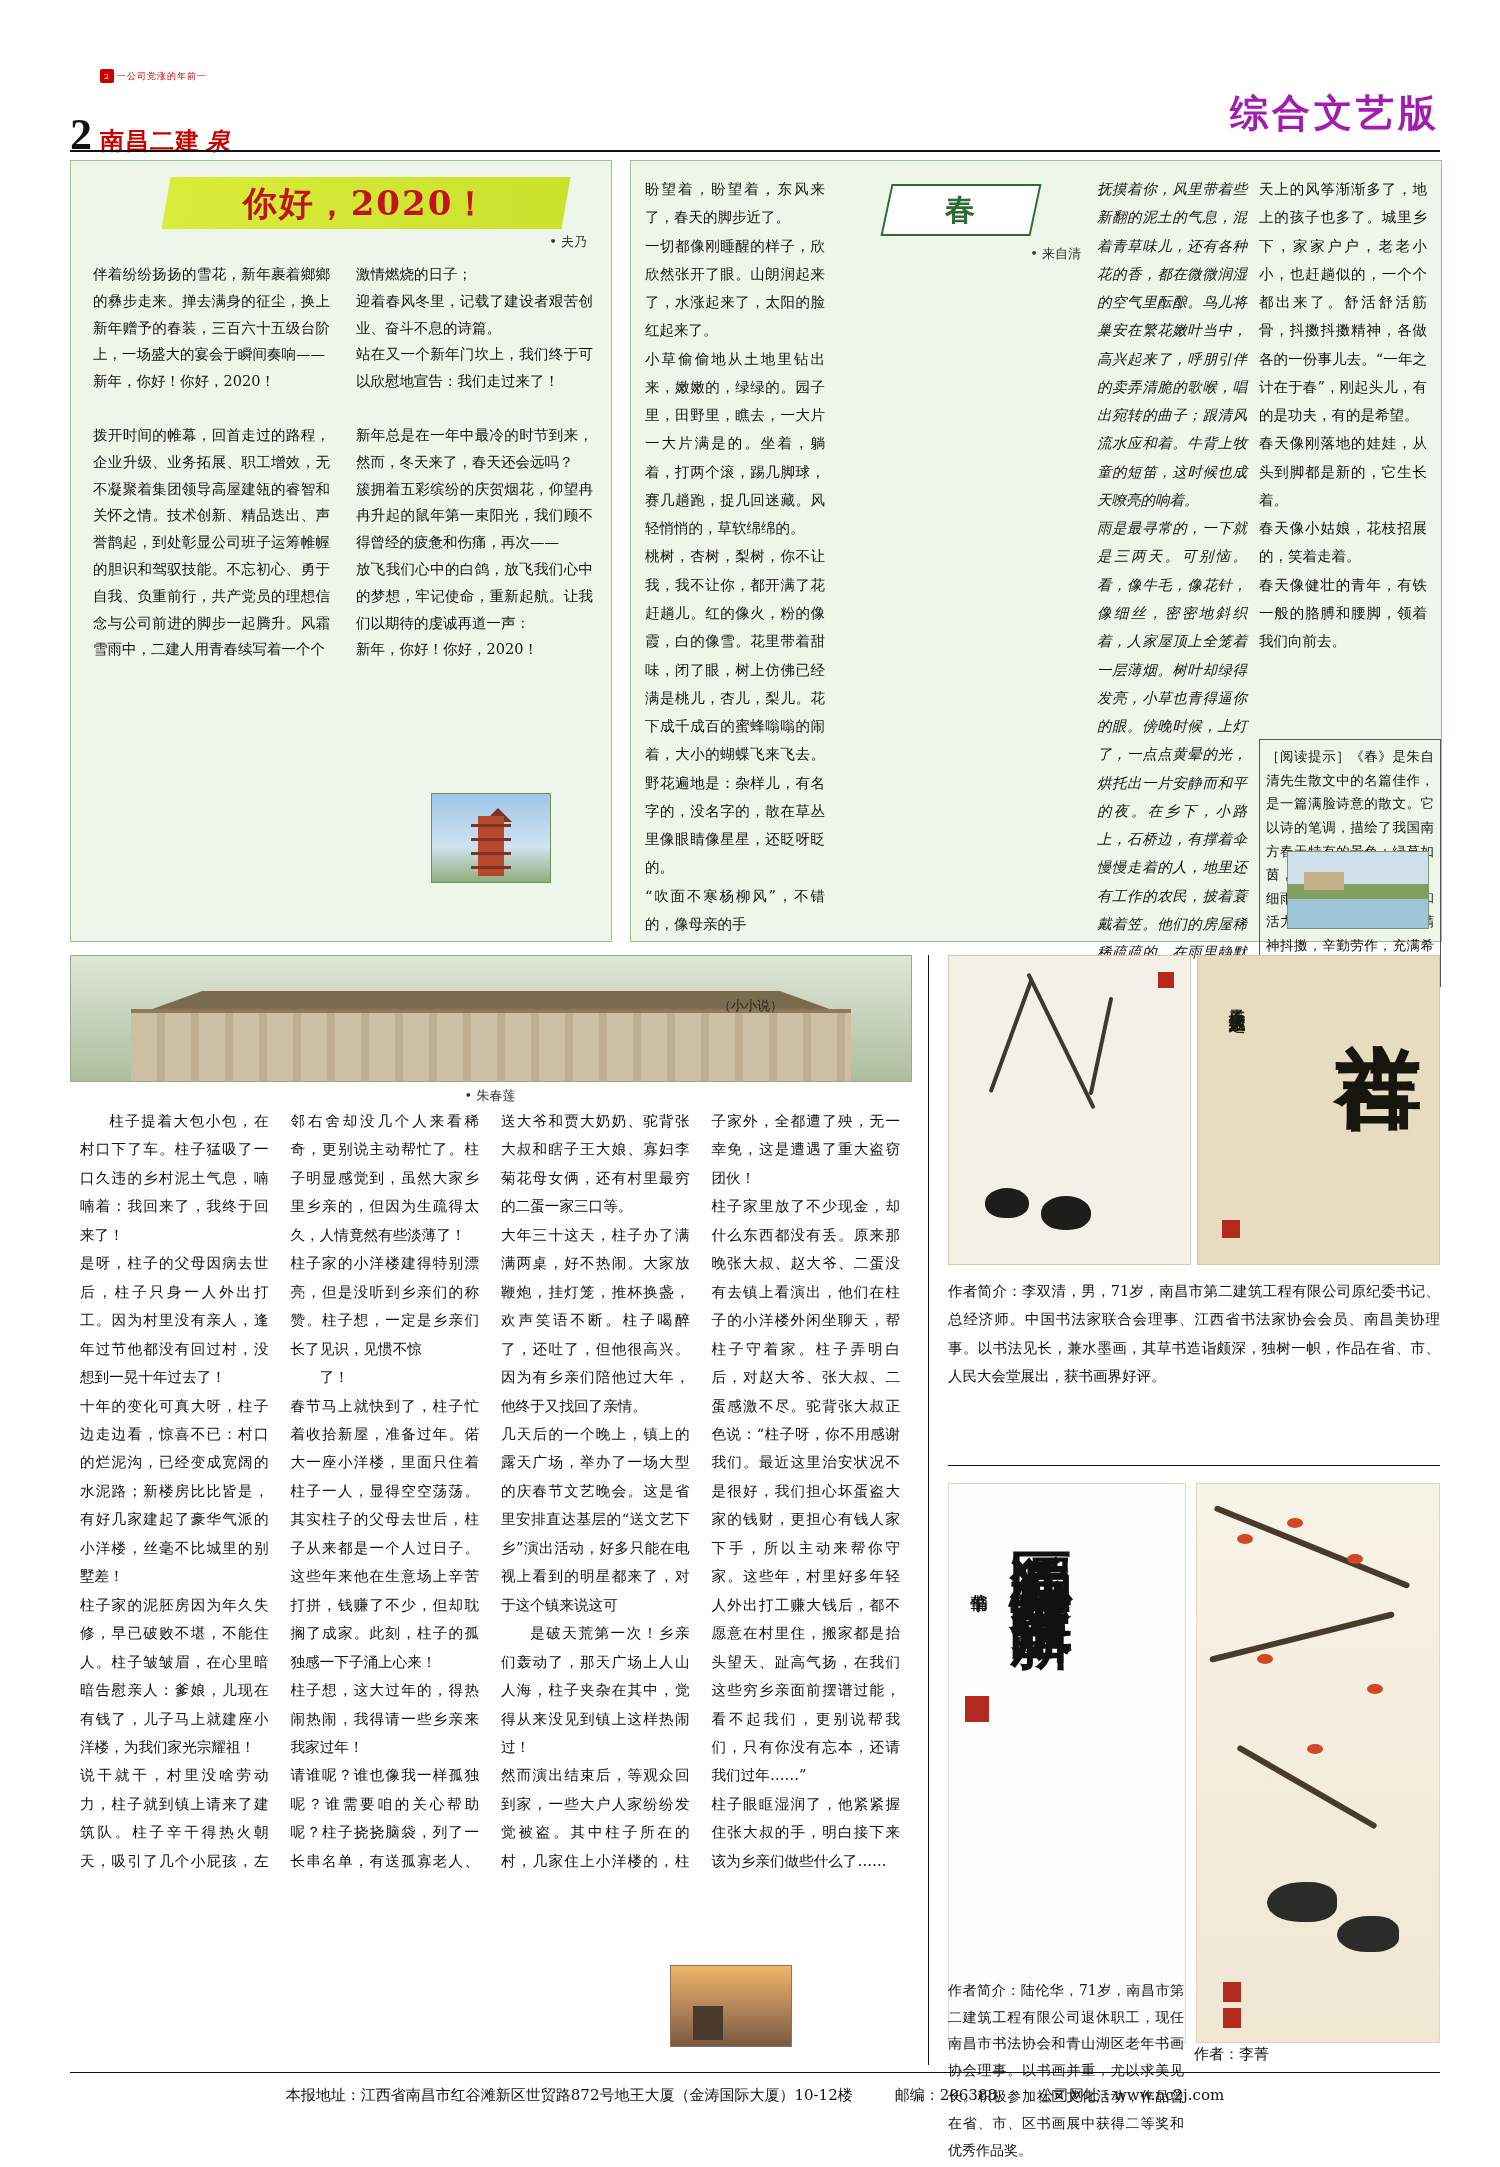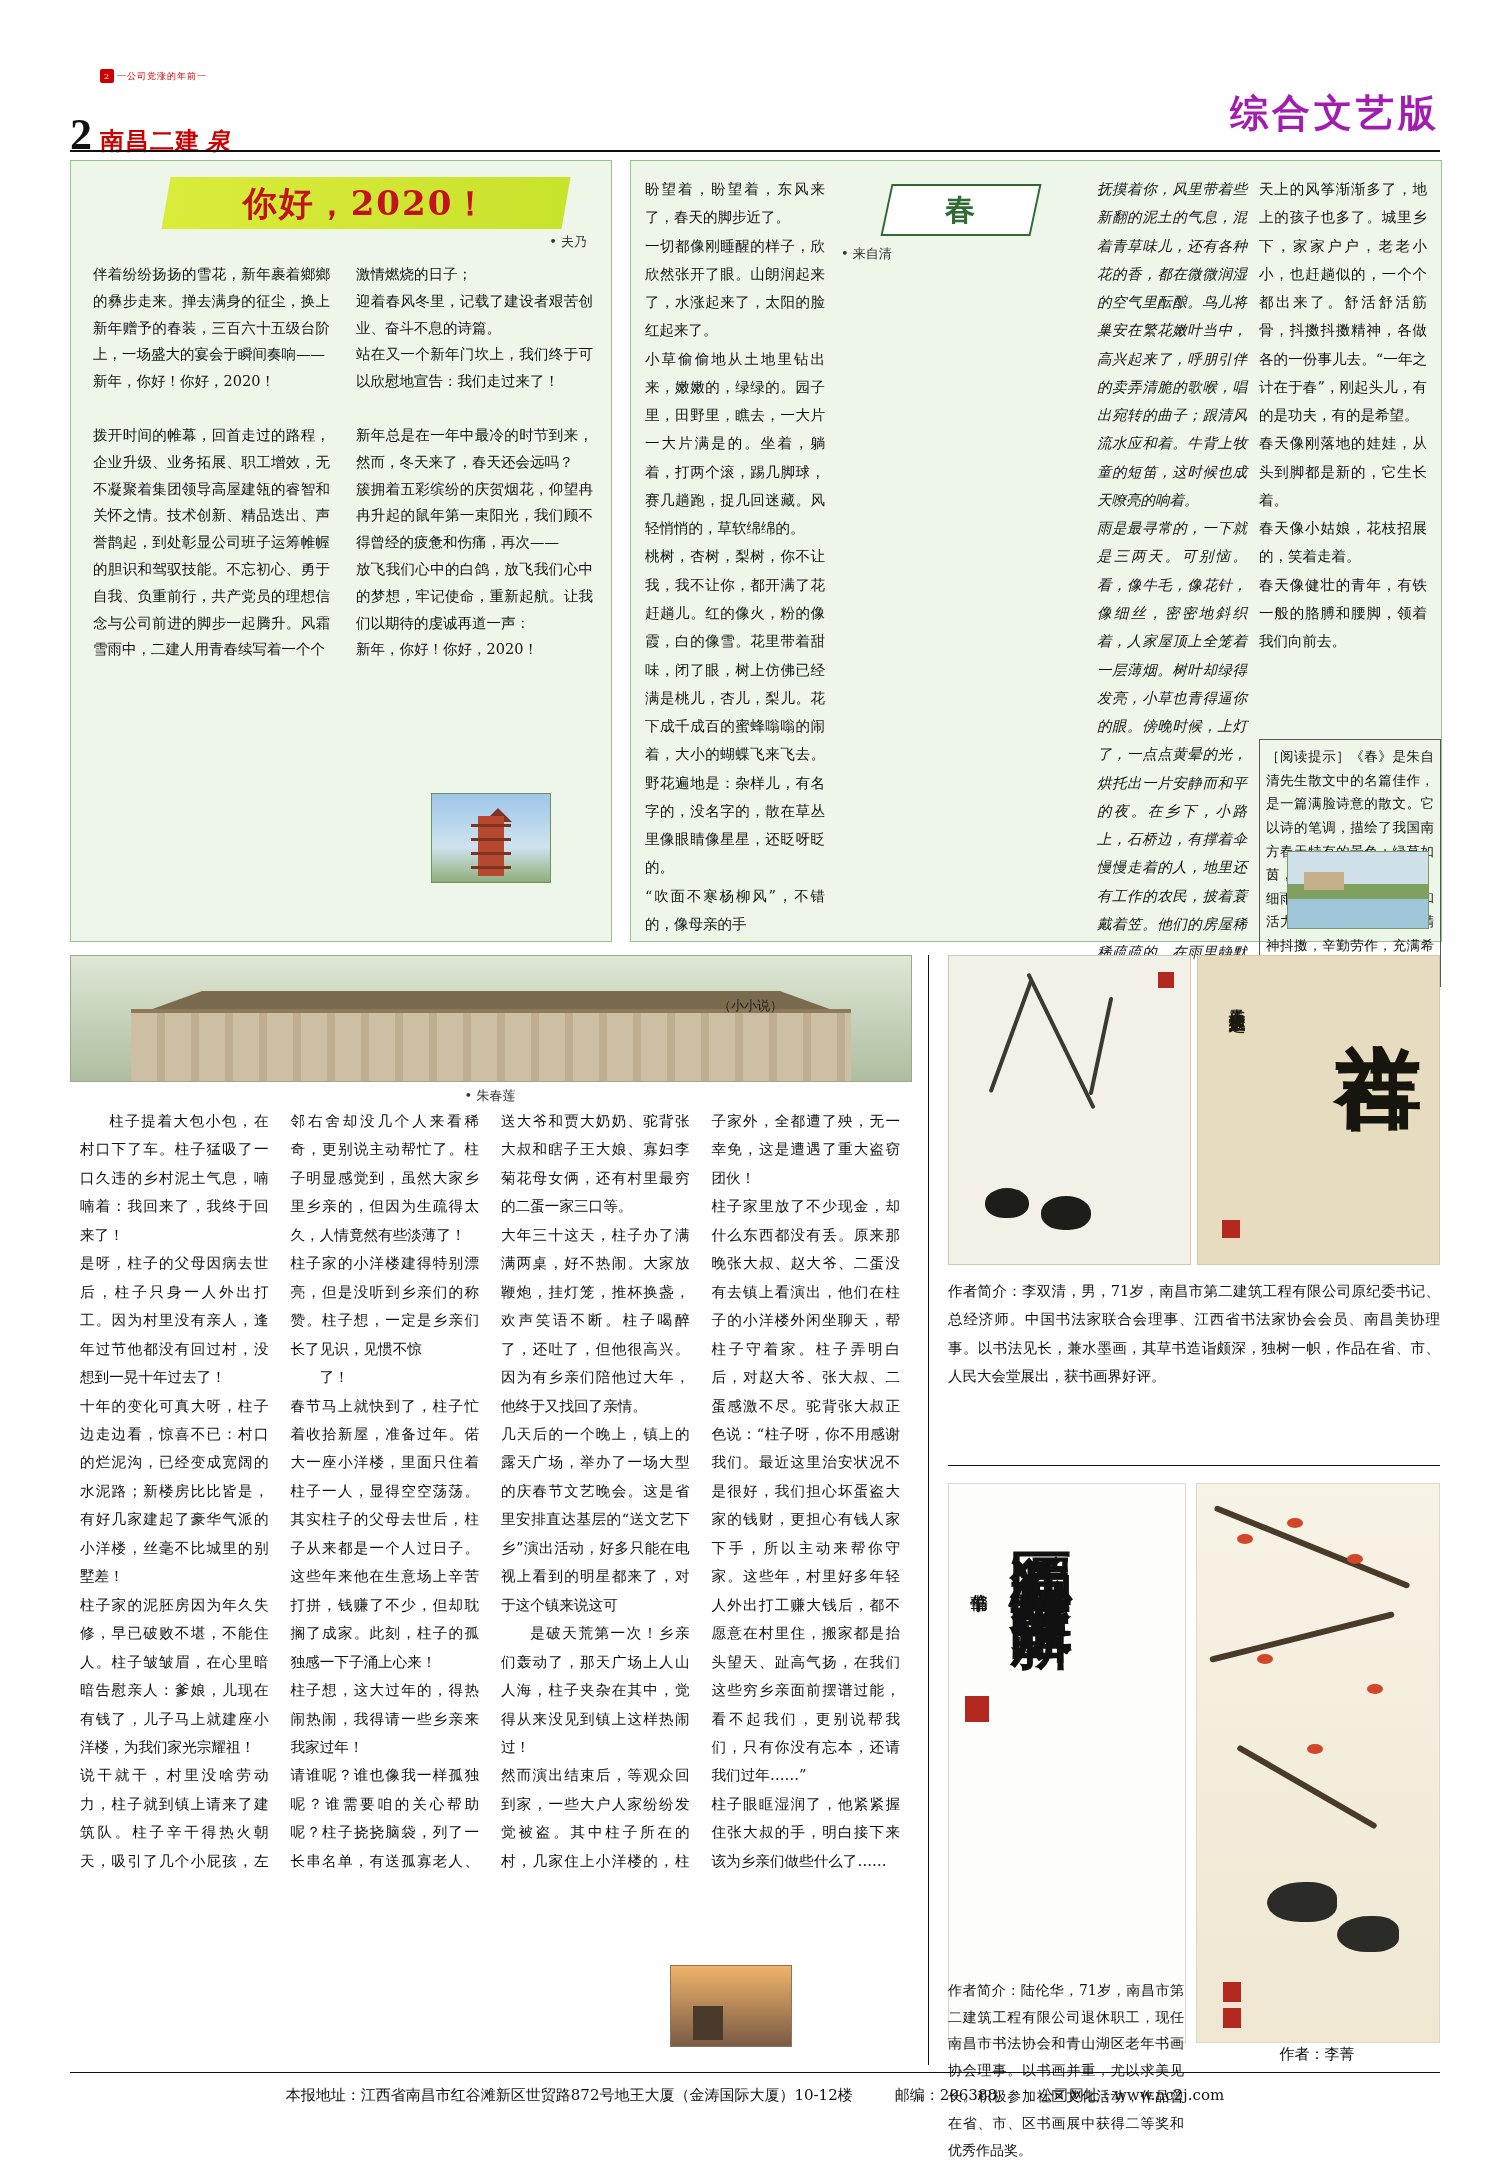--- a/index.html
+++ b/index.html
@@ -108,21 +108,21 @@
     display:flex;align-items:center;justify-content:center;
   }
   .diamond{
     width:146px;height:48px;border:2px solid #2f6b33;transform:skewX(-12deg);
     display:flex;align-items:center;justify-content:center;background:#fff;
   }
   .diamond span{
     transform:skewX(12deg);font-size:30px;font-weight:bold;color:#2f6b33;letter-spacing:2px;
   }
   .chun-by{
-    position:absolute;left:210px;top:84px;width:240px;text-align:left;
+    position:absolute;left:210px;top:84px;width:240px;text-align:right;
     font-size:13px;color:#333;
   }
   .col-chun-b{
     position:absolute;left:466px;top:14px;width:150px;height:752px;
     font-size:14.5px;line-height:1.95;text-align:justify;font-style:italic;
   }
   .col-chun-c{
     position:absolute;left:628px;top:14px;width:168px;height:560px;
     font-size:14.5px;line-height:1.95;text-align:justify;
   }
@@ -259,21 +259,21 @@
   .paint .rat.b{left:140px;bottom:90px;width:62px;height:36px;}
   .paint .seal{
     position:absolute;left:26px;bottom:40px;width:18px;height:20px;background:#b3281f;
   }
   .paint .seal.b{left:26px;bottom:14px;}
   .bio2{
     position:absolute;left:878px;top:1022px;width:236px;font-size:14px;line-height:1.9;
     text-align:justify;
   }
   .author-line{
-    position:absolute;left:1124px;top:1090px;width:246px;text-align:center;font-size:15px;
+    position:absolute;left:1124px;top:1090px;width:246px;text-align:left;font-size:15px;
   }
   
   .foot-rule{position:absolute;left:70px;top:2072px;width:1370px;height:1px;background:#111;}
   .footer{
     position:absolute;left:70px;top:2086px;width:1370px;
     display:flex;justify-content:center;gap:42px;font-size:15px;color:#111;
   }
 </style>
 </head>
 <body>

